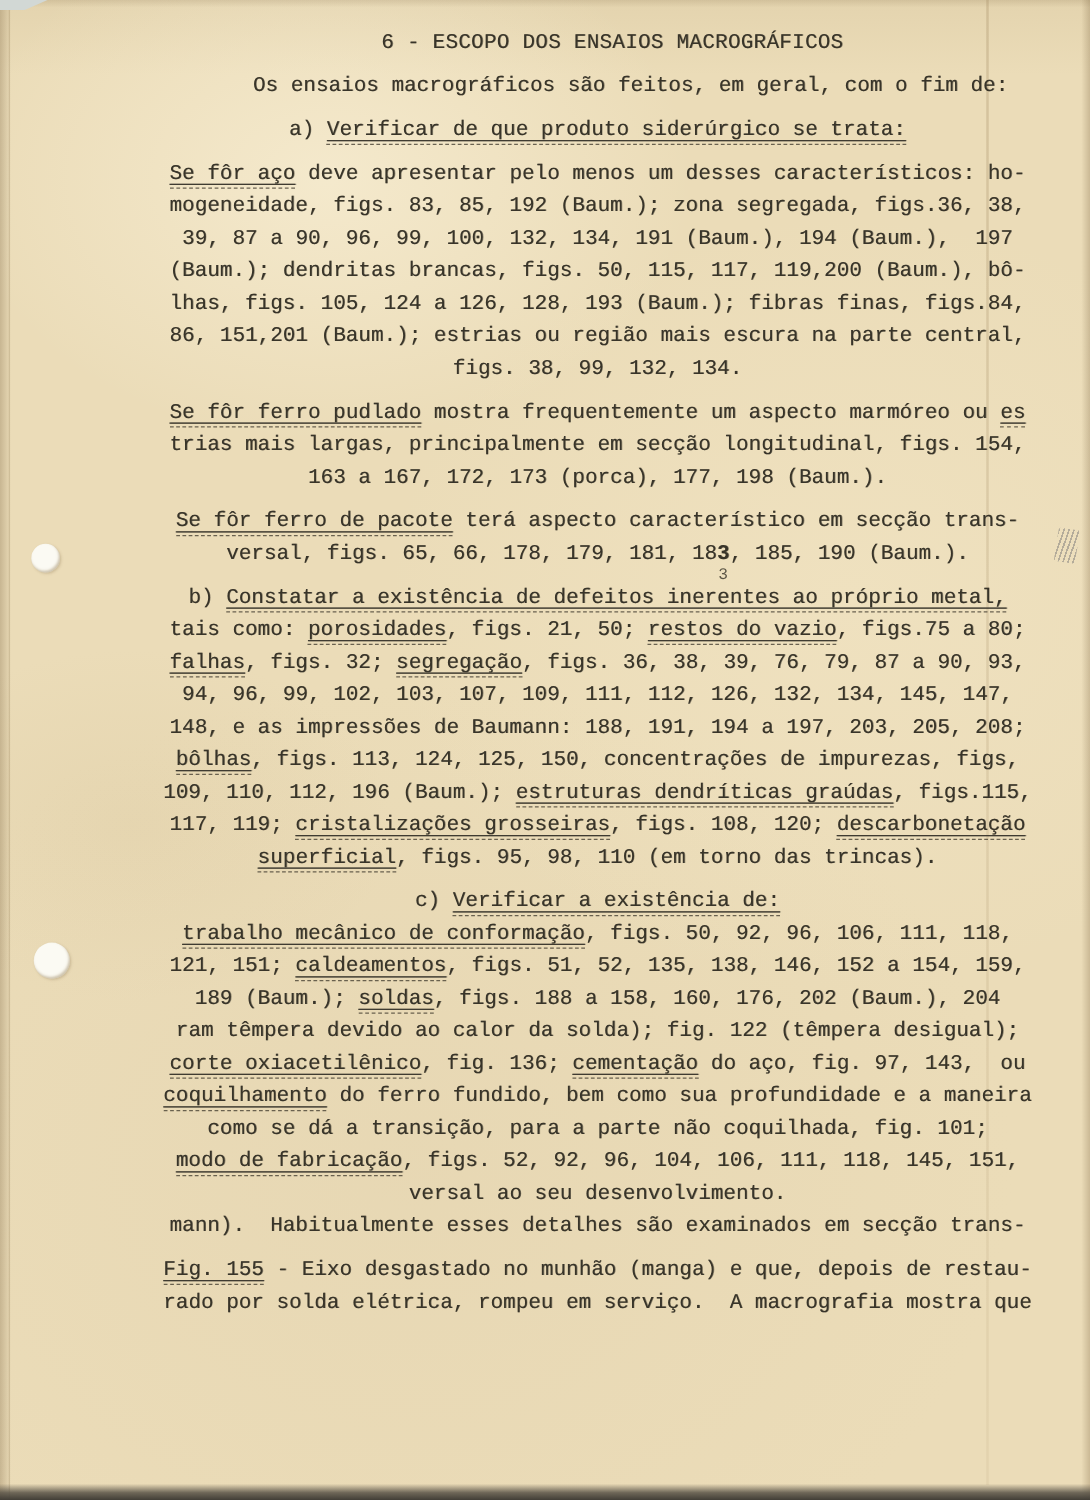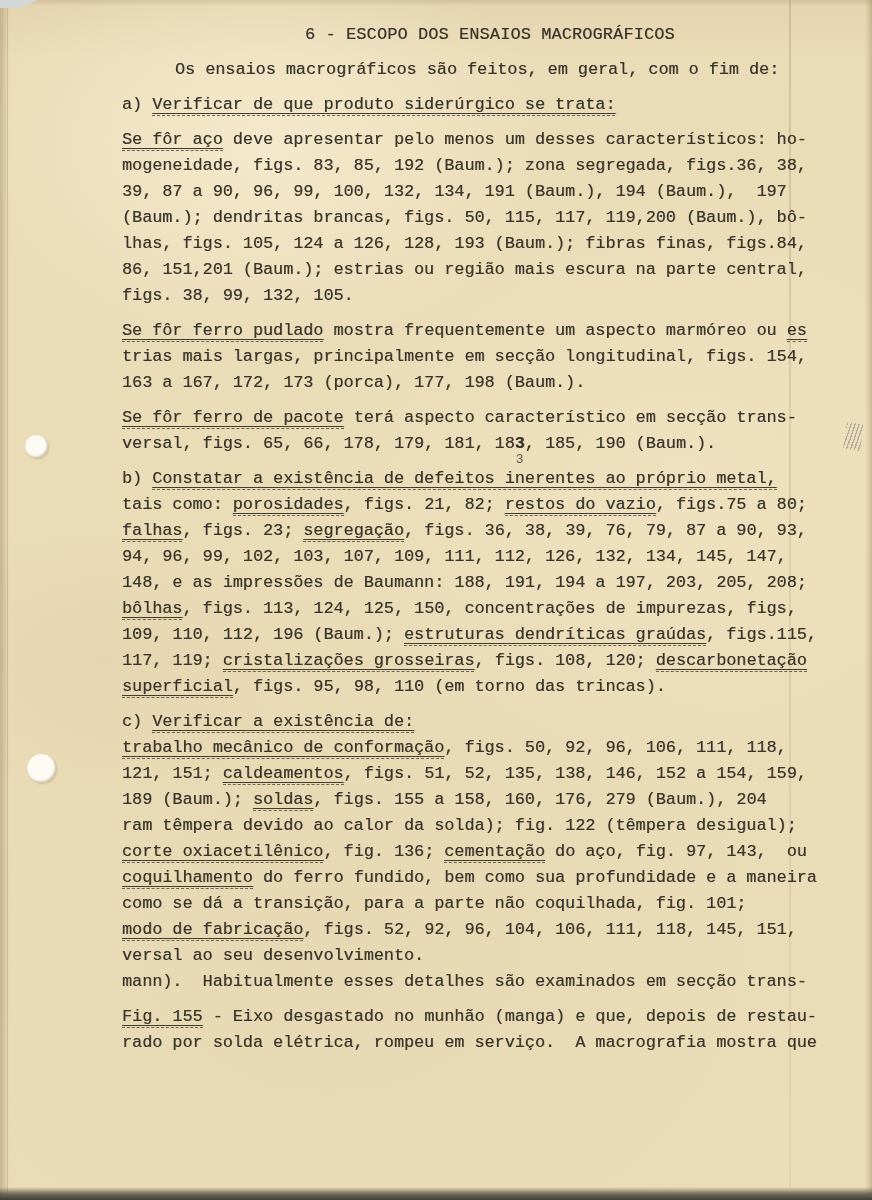--- a/index.html
+++ b/index.html
@@ -39,21 +39,21 @@
     transform:rotate(9deg);opacity:.75;border-radius:2px;
     background:repeating-linear-gradient(100deg, rgba(98,98,106,.55) 0 1.3px, rgba(98,98,106,0) 1.3px 3.8px);}
 
   .text-col{
     position:absolute;left:122px;top:22px;width:712px;
     font-size:16.8px;color:#383429;
     text-shadow:0.5px 0 0 rgba(56,52,41,.5);
   }
   .title-line{white-space:pre;height:26px;line-height:26px;padding-left:183px;letter-spacing:.2px;}
   .block{margin-top:9px;}
-  .line{white-space:pre;height:26px;line-height:26px;}
+  .line{white-space:pre;height:26px;line-height:26px;text-align:center;}
   .u{
     text-decoration:underline;
     text-decoration-thickness:1.2px;
     text-underline-offset:3.5px;
     text-decoration-color:#3f3b31;
     border-bottom:1.3px dashed rgba(72,66,53,.8);
     padding-bottom:1px;
   }
   .ot{font-weight:bold;position:relative;}
   .ot-below{position:absolute;left:1px;top:13px;font-size:13px;font-weight:normal;opacity:.8;text-shadow:none;}
@@ -81,47 +81,47 @@
         <div class="block">
           <div class="line"><span>a) </span><span class="u">Verificar de que produto siderúrgico se trata:</span></div>
         </div>
         <div class="block">
           <div class="line"><span class="u">Se fôr aço</span><span> deve apresentar pelo menos um desses característicos: ho-</span></div>
           <div class="line"><span>mogeneidade, figs. 83, 85, 192 (Baum.); zona segregada, figs.36, 38,</span></div>
           <div class="line"><span>39, 87 a 90, 96, 99, 100, 132, 134, 191 (Baum.), 194 (Baum.),  197</span></div>
           <div class="line"><span>(Baum.); dendritas brancas, figs. 50, 115, 117, 119,200 (Baum.), bô-</span></div>
           <div class="line"><span>lhas, figs. 105, 124 a 126, 128, 193 (Baum.); fibras finas, figs.84,</span></div>
           <div class="line"><span>86, 151,201 (Baum.); estrias ou região mais escura na parte central,</span></div>
-          <div class="line"><span>figs. 38, 99, 132, 105.</span></div>
+          <div class="line"><span>figs. 38, 99, 132, 134.</span></div>
         </div>
         <div class="block">
           <div class="line"><span class="u">Se fôr ferro pudlado</span><span> mostra frequentemente um aspecto marmóreo ou </span><span class="u">es</span></div>
           <div class="line"><span>trias mais largas, principalmente em secção longitudinal, figs. 154,</span></div>
           <div class="line"><span>163 a 167, 172, 173 (porca), 177, 198 (Baum.).</span></div>
         </div>
         <div class="block">
           <div class="line"><span class="u">Se fôr ferro de pacote</span><span> terá aspecto característico em secção trans-</span></div>
           <div class="line"><span>versal, figs. 65, 66, 178, 179, 181, 18</span><span class="ot">3<span class="ot-below">3</span></span><span>, 185, 190 (Baum.).</span></div>
         </div>
         <div class="block">
           <div class="line"><span>b) </span><span class="u">Constatar a existência de defeitos inerentes ao próprio metal,</span></div>
-          <div class="line"><span>tais como: </span><span class="u">porosidades</span><span>, figs. 21, 82; </span><span class="u">restos do vazio</span><span>, figs.75 a 80;</span></div>
-          <div class="line"><span class="u">falhas</span><span>, figs. 23; </span><span class="u">segregação</span><span>, figs. 36, 38, 39, 76, 79, 87 a 90, 93,</span></div>
+          <div class="line"><span>tais como: </span><span class="u">porosidades</span><span>, figs. 21, 50; </span><span class="u">restos do vazio</span><span>, figs.75 a 80;</span></div>
+          <div class="line"><span class="u">falhas</span><span>, figs. 32; </span><span class="u">segregação</span><span>, figs. 36, 38, 39, 76, 79, 87 a 90, 93,</span></div>
           <div class="line"><span>94, 96, 99, 102, 103, 107, 109, 111, 112, 126, 132, 134, 145, 147,</span></div>
           <div class="line"><span>148, e as impressões de Baumann: 188, 191, 194 a 197, 203, 205, 208;</span></div>
           <div class="line"><span class="u">bôlhas</span><span>, figs. 113, 124, 125, 150, concentrações de impurezas, figs,</span></div>
           <div class="line"><span>109, 110, 112, 196 (Baum.); </span><span class="u">estruturas dendríticas graúdas</span><span>, figs.115,</span></div>
           <div class="line"><span>117, 119; </span><span class="u">cristalizações grosseiras</span><span>, figs. 108, 120; </span><span class="u">descarbonetação</span></div>
           <div class="line"><span class="u">superficial</span><span>, figs. 95, 98, 110 (em torno das trincas).</span></div>
         </div>
         <div class="block">
           <div class="line"><span>c) </span><span class="u">Verificar a existência de:</span></div>
           <div class="line"><span class="u">trabalho mecânico de conformação</span><span>, figs. 50, 92, 96, 106, 111, 118,</span></div>
           <div class="line"><span>121, 151; </span><span class="u">caldeamentos</span><span>, figs. 51, 52, 135, 138, 146, 152 a 154, 159,</span></div>
-          <div class="line"><span>189 (Baum.); </span><span class="u">soldas</span><span>, figs. 155 a 158, 160, 176, 279 (Baum.), 204</span></div>
+          <div class="line"><span>189 (Baum.); </span><span class="u">soldas</span><span>, figs. 188 a 158, 160, 176, 202 (Baum.), 204</span></div>
           <div class="line"><span>ram têmpera devido ao calor da solda); fig. 122 (têmpera desigual);</span></div>
           <div class="line"><span class="u">corte oxiacetilênico</span><span>, fig. 136; </span><span class="u">cementação</span><span> do aço, fig. 97, 143,  ou</span></div>
           <div class="line"><span class="u">coquilhamento</span><span> do ferro fundido, bem como sua profundidade e a maneira</span></div>
           <div class="line"><span>como se dá a transição, para a parte não coquilhada, fig. 101;</span></div>
           <div class="line"><span class="u">modo de fabricação</span><span>, figs. 52, 92, 96, 104, 106, 111, 118, 145, 151,</span></div>
           <div class="line"><span>versal ao seu desenvolvimento.</span></div>
           <div class="line"><span>mann).  Habitualmente esses detalhes são examinados em secção trans-</span></div>
         </div>
         <div class="block">
           <div class="line"><span class="u">Fig. 155</span><span> - Eixo desgastado no munhão (manga) e que, depois de restau-</span></div>

